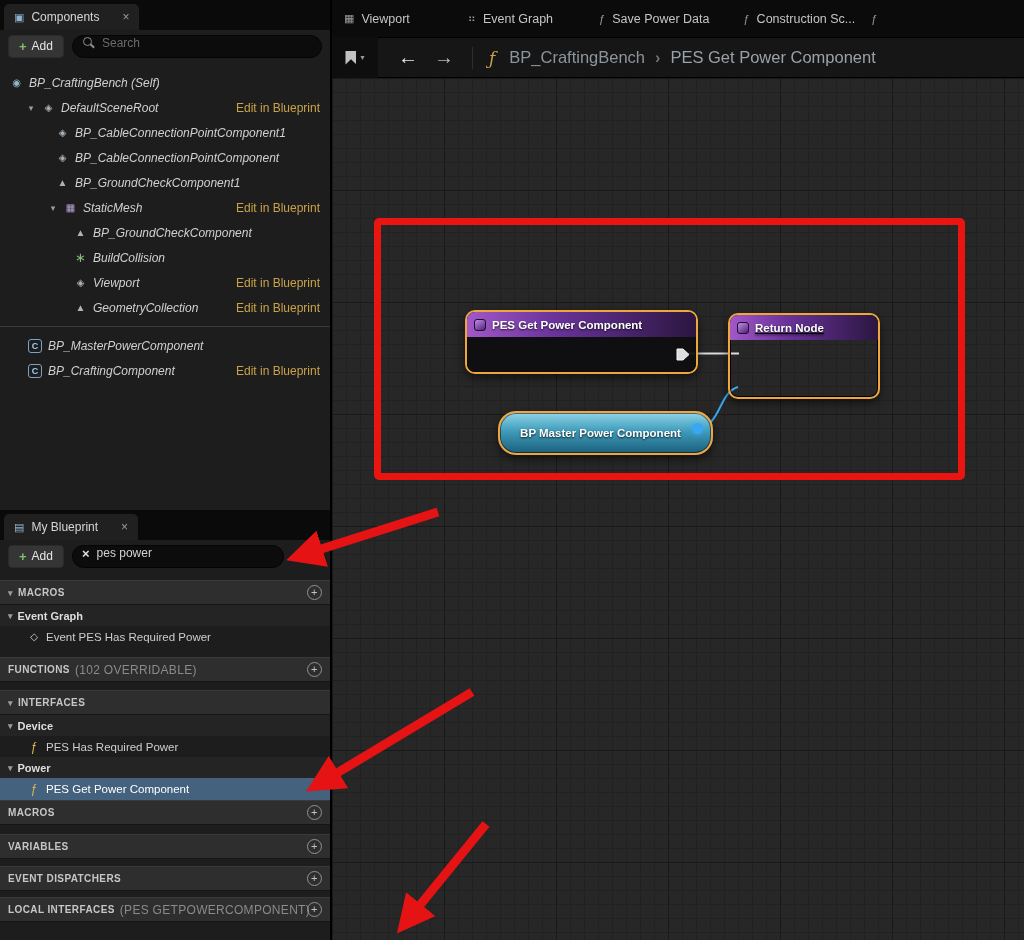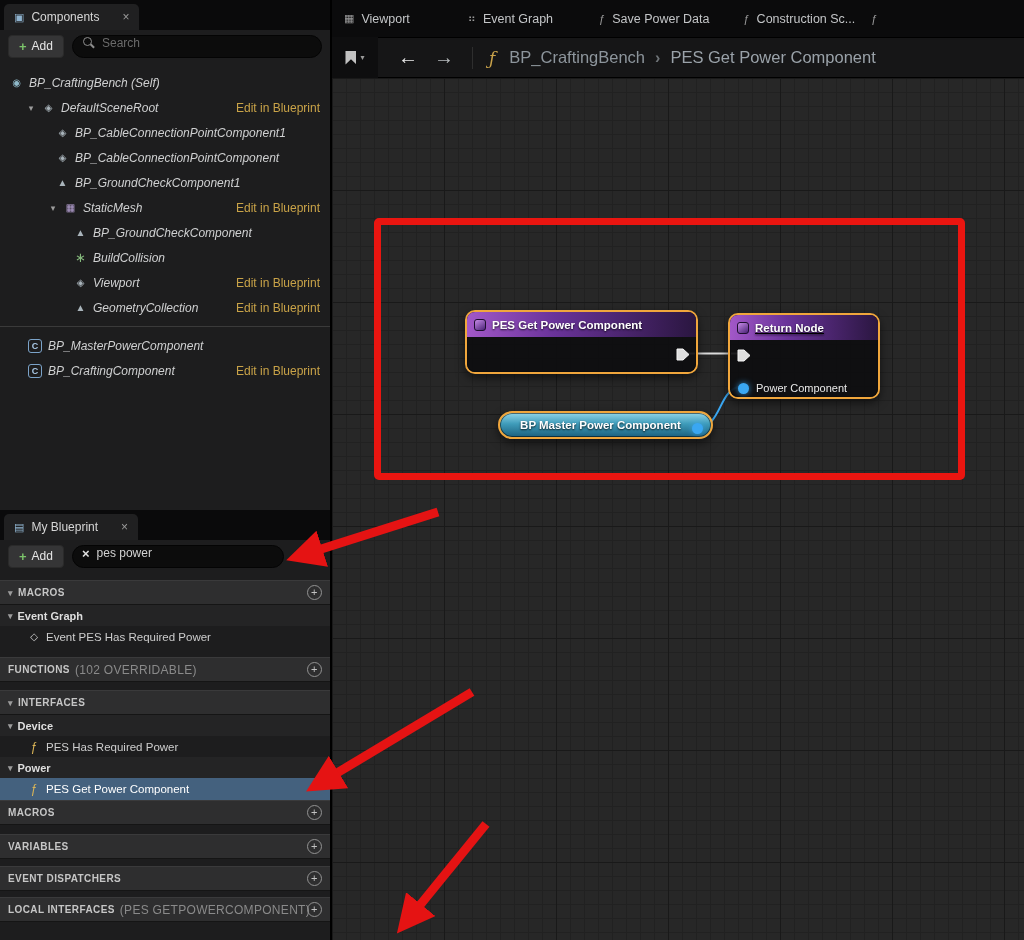--- a/index.html
+++ b/index.html
@@ -121,21 +121,21 @@
   .ntitle { color:#fff; font-size:11.5px; font-weight:bold; text-shadow:0 1px 2px rgba(0,0,0,.8); white-space:nowrap; }
   .nbody { position:relative; height:calc(100% - 25px); background:rgba(13,13,15,.92); }
   .execpin { position:absolute; cursor:pointer; }
   .execpin.out { right:6px; top:11px; }
   .execpin.in  { left:7px; top:9px; }
   .pinrow { position:absolute; left:8px; top:42px; display:flex; align-items:center; gap:7px; }
   .datapin { width:11px; height:11px; border-radius:50%; background:#3aa7f2;
     box-shadow:0 0 6px rgba(58,167,242,.8); cursor:pointer; flex:0 0 auto; }
   .pinlabel { color:#e8e8e8; font-size:11px; white-space:nowrap; }
 
-  .getter { position:absolute; z-index:3; left:166px; top:333px; width:215px; height:28px;
+  .getter { position:absolute; z-index:3; left:166px; top:333px; width:215px; height:44px;
     border:2px solid #f0a63c; border-radius:18px;
     background:linear-gradient(180deg,#8fd4e8 0%, #3f9cba 45%, #1b607e 100%);
     box-shadow:0 4px 10px rgba(0,0,0,.55), inset 0 0 0 1px rgba(0,0,0,.5);
     display:flex; align-items:center; justify-content:center; }
   .gtext { color:#fff; font-size:11.5px; font-weight:bold; text-shadow:0 1px 2px rgba(0,0,0,.85);
     margin-right:10px; white-space:nowrap; }
   .getterpin { position:absolute; right:8px; top:10px; }
 
   .overlay { position:absolute; inset:0; z-index:90; pointer-events:none; }
 </style>
@@ -375,29 +375,20 @@
           <svg class="execpin out" width="14" height="13" viewBox="0 0 14 13">
             <path d="M1,1 h6 l6,5.5 l-6,5.5 h-6 z" fill="#dedede" stroke="#f5f5f5" stroke-width="1"></path>
           </svg>
         </div>
       </div>
 
       <div class="node ret">
         <div class="nhead">
           <span class="nicon"></span>
           <span class="ntitle">Return Node</span>
-        </div>
-        <div class="nbody">
-          <svg class="execpin in" width="14" height="13" viewBox="0 0 14 13">
-            <path d="M1,1 h6 l6,5.5 l-6,5.5 h-6 z" fill="#dedede" stroke="#f5f5f5" stroke-width="1"></path>
-          </svg>
-          <div class="pinrow">
-            <span class="datapin"></span>
-            <span class="pinlabel">Power Component</span>
-          </div>
         </div>
       </div>
 
       <div class="getter">
         <span class="gtext">BP Master Power Component</span>
         <span class="datapin getterpin"></span>
       </div>
     </div>
   </div>
 

